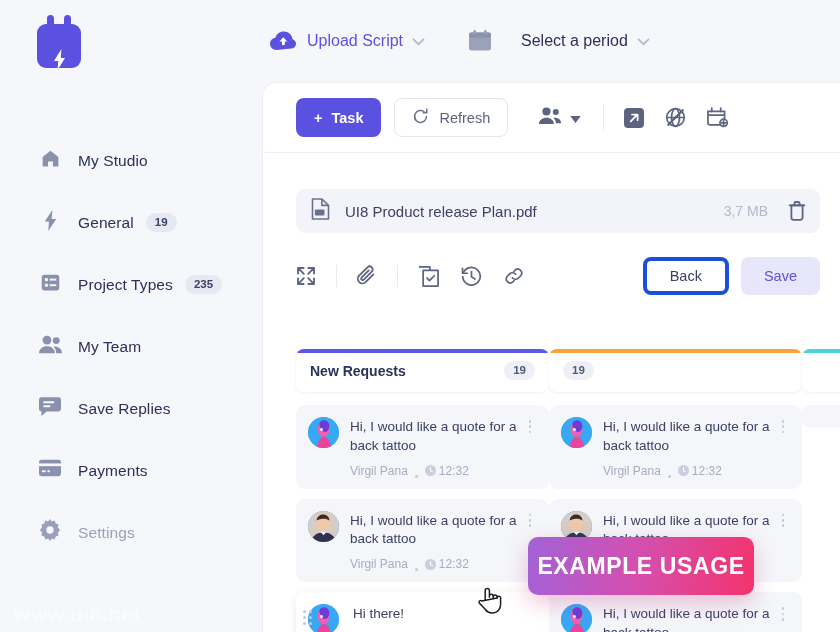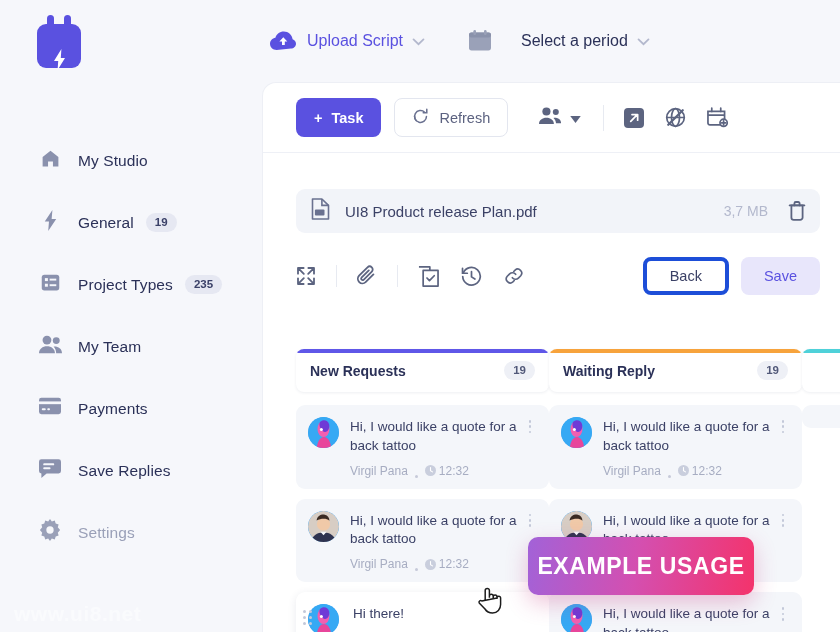--- a/index.html
+++ b/index.html
@@ -255,39 +255,39 @@
               <circle cx="19.5" cy="6.6" r="3.9"></circle>
               <path d="M0 21c0-5 4-8 9-8s9 3 9 8z"></path>
               <path d="M16.5 13.4c4.4-.5 9.5 1.8 9.5 7.6h-6.6c0-3-1.1-5.6-2.9-7.6z"></path>
             </svg>
         </span>
         <span class="nav-label">My Team</span>
       </div>
 
       <div class="nav-item">
         <span class="nav-icon">
+          <svg width="22" height="21" viewBox="0 0 24 22" fill="currentColor">
+              <path d="M2.6 1h18.8A2.6 2.6 0 0 1 24 3.6v10.2a2.6 2.6 0 0 1-2.6 2.6H8.3L2.6 21.4V16.4A2.6 2.6 0 0 1 0 13.8V3.6A2.6 2.6 0 0 1 2.6 1z"></path>
+              <rect x="4.6" y="5.4" width="12" height="2.1" rx="1" fill="#f6f7fb"></rect>
+              <rect x="4.6" y="9.6" width="8" height="2.1" rx="1" fill="#f6f7fb"></rect>
+            </svg>
+        </span>
+        <span class="nav-label">Save Replies</span>
+      </div>
+
+      <div class="nav-item">
+        <span class="nav-icon">
           <svg width="22" height="18" viewBox="0 0 24 18" fill="currentColor">
               <rect x="0" y="0" width="24" height="18" rx="2.6"></rect>
               <rect x="0" y="4" width="24" height="3" fill="#f6f7fb"></rect>
               <rect x="3" y="11.5" width="4.4" height="2.2" rx="1.1" fill="#f6f7fb"></rect>
               <rect x="9" y="11.5" width="3" height="2.2" rx="1.1" fill="#f6f7fb"></rect>
             </svg>
         </span>
         <span class="nav-label">Payments</span>
-      </div>
-
-      <div class="nav-item">
-        <span class="nav-icon">
-          <svg width="22" height="21" viewBox="0 0 24 22" fill="currentColor">
-              <path d="M2.6 1h18.8A2.6 2.6 0 0 1 24 3.6v10.2a2.6 2.6 0 0 1-2.6 2.6H8.3L2.6 21.4V16.4A2.6 2.6 0 0 1 0 13.8V3.6A2.6 2.6 0 0 1 2.6 1z"></path>
-              <rect x="4.6" y="5.4" width="12" height="2.1" rx="1" fill="#f6f7fb"></rect>
-              <rect x="4.6" y="9.6" width="8" height="2.1" rx="1" fill="#f6f7fb"></rect>
-            </svg>
-        </span>
-        <span class="nav-label">Save Replies</span>
       </div>
 
 
       <div class="nav-item muted">
         <span class="nav-icon">
           <svg width="22" height="22" viewBox="0 0 24 24" fill="currentColor">
               <path d="M12 0l2 2.6 3.2-.9 1 3.2 3.2 1-.9 3.2L23 12l-2.5 2.9.9 3.2-3.2 1-1 3.2-3.2-.9L12 24l-2-2.6-3.2.9-1-3.2-3.2-1 .9-3.2L1 12l2.5-2.9-.9-3.2 3.2-1 1-3.2L10 2.6z"></path>
               <circle cx="12" cy="12" r="4" fill="#f6f7fb"></circle>
             </svg>
         </span>
@@ -554,21 +554,20 @@
               
             </span>
           </div>
 
         </div>
       </section>
 
       <section class="col">
         <div class="col-head">
           <span class="col-bar" style="background:#f7a33c"></span>
-          <span class="col-title">Waiting Reply</span>
           <span class="col-count">19</span>
         </div>
         <div class="cards">
 
           <div class="card">
             <span class="avatar">
               <svg width="31" height="31" viewBox="0 0 31 31">
                   <circle cx="15.5" cy="15.5" r="15.5" fill="#36a9f4"></circle>
                   <path d="M9 31c0-6 3-11 7-11s7 5 7 11z" fill="#e8469b"></path>
                   <ellipse cx="15.5" cy="12" rx="6" ry="8" fill="#f25fb0"></ellipse>

